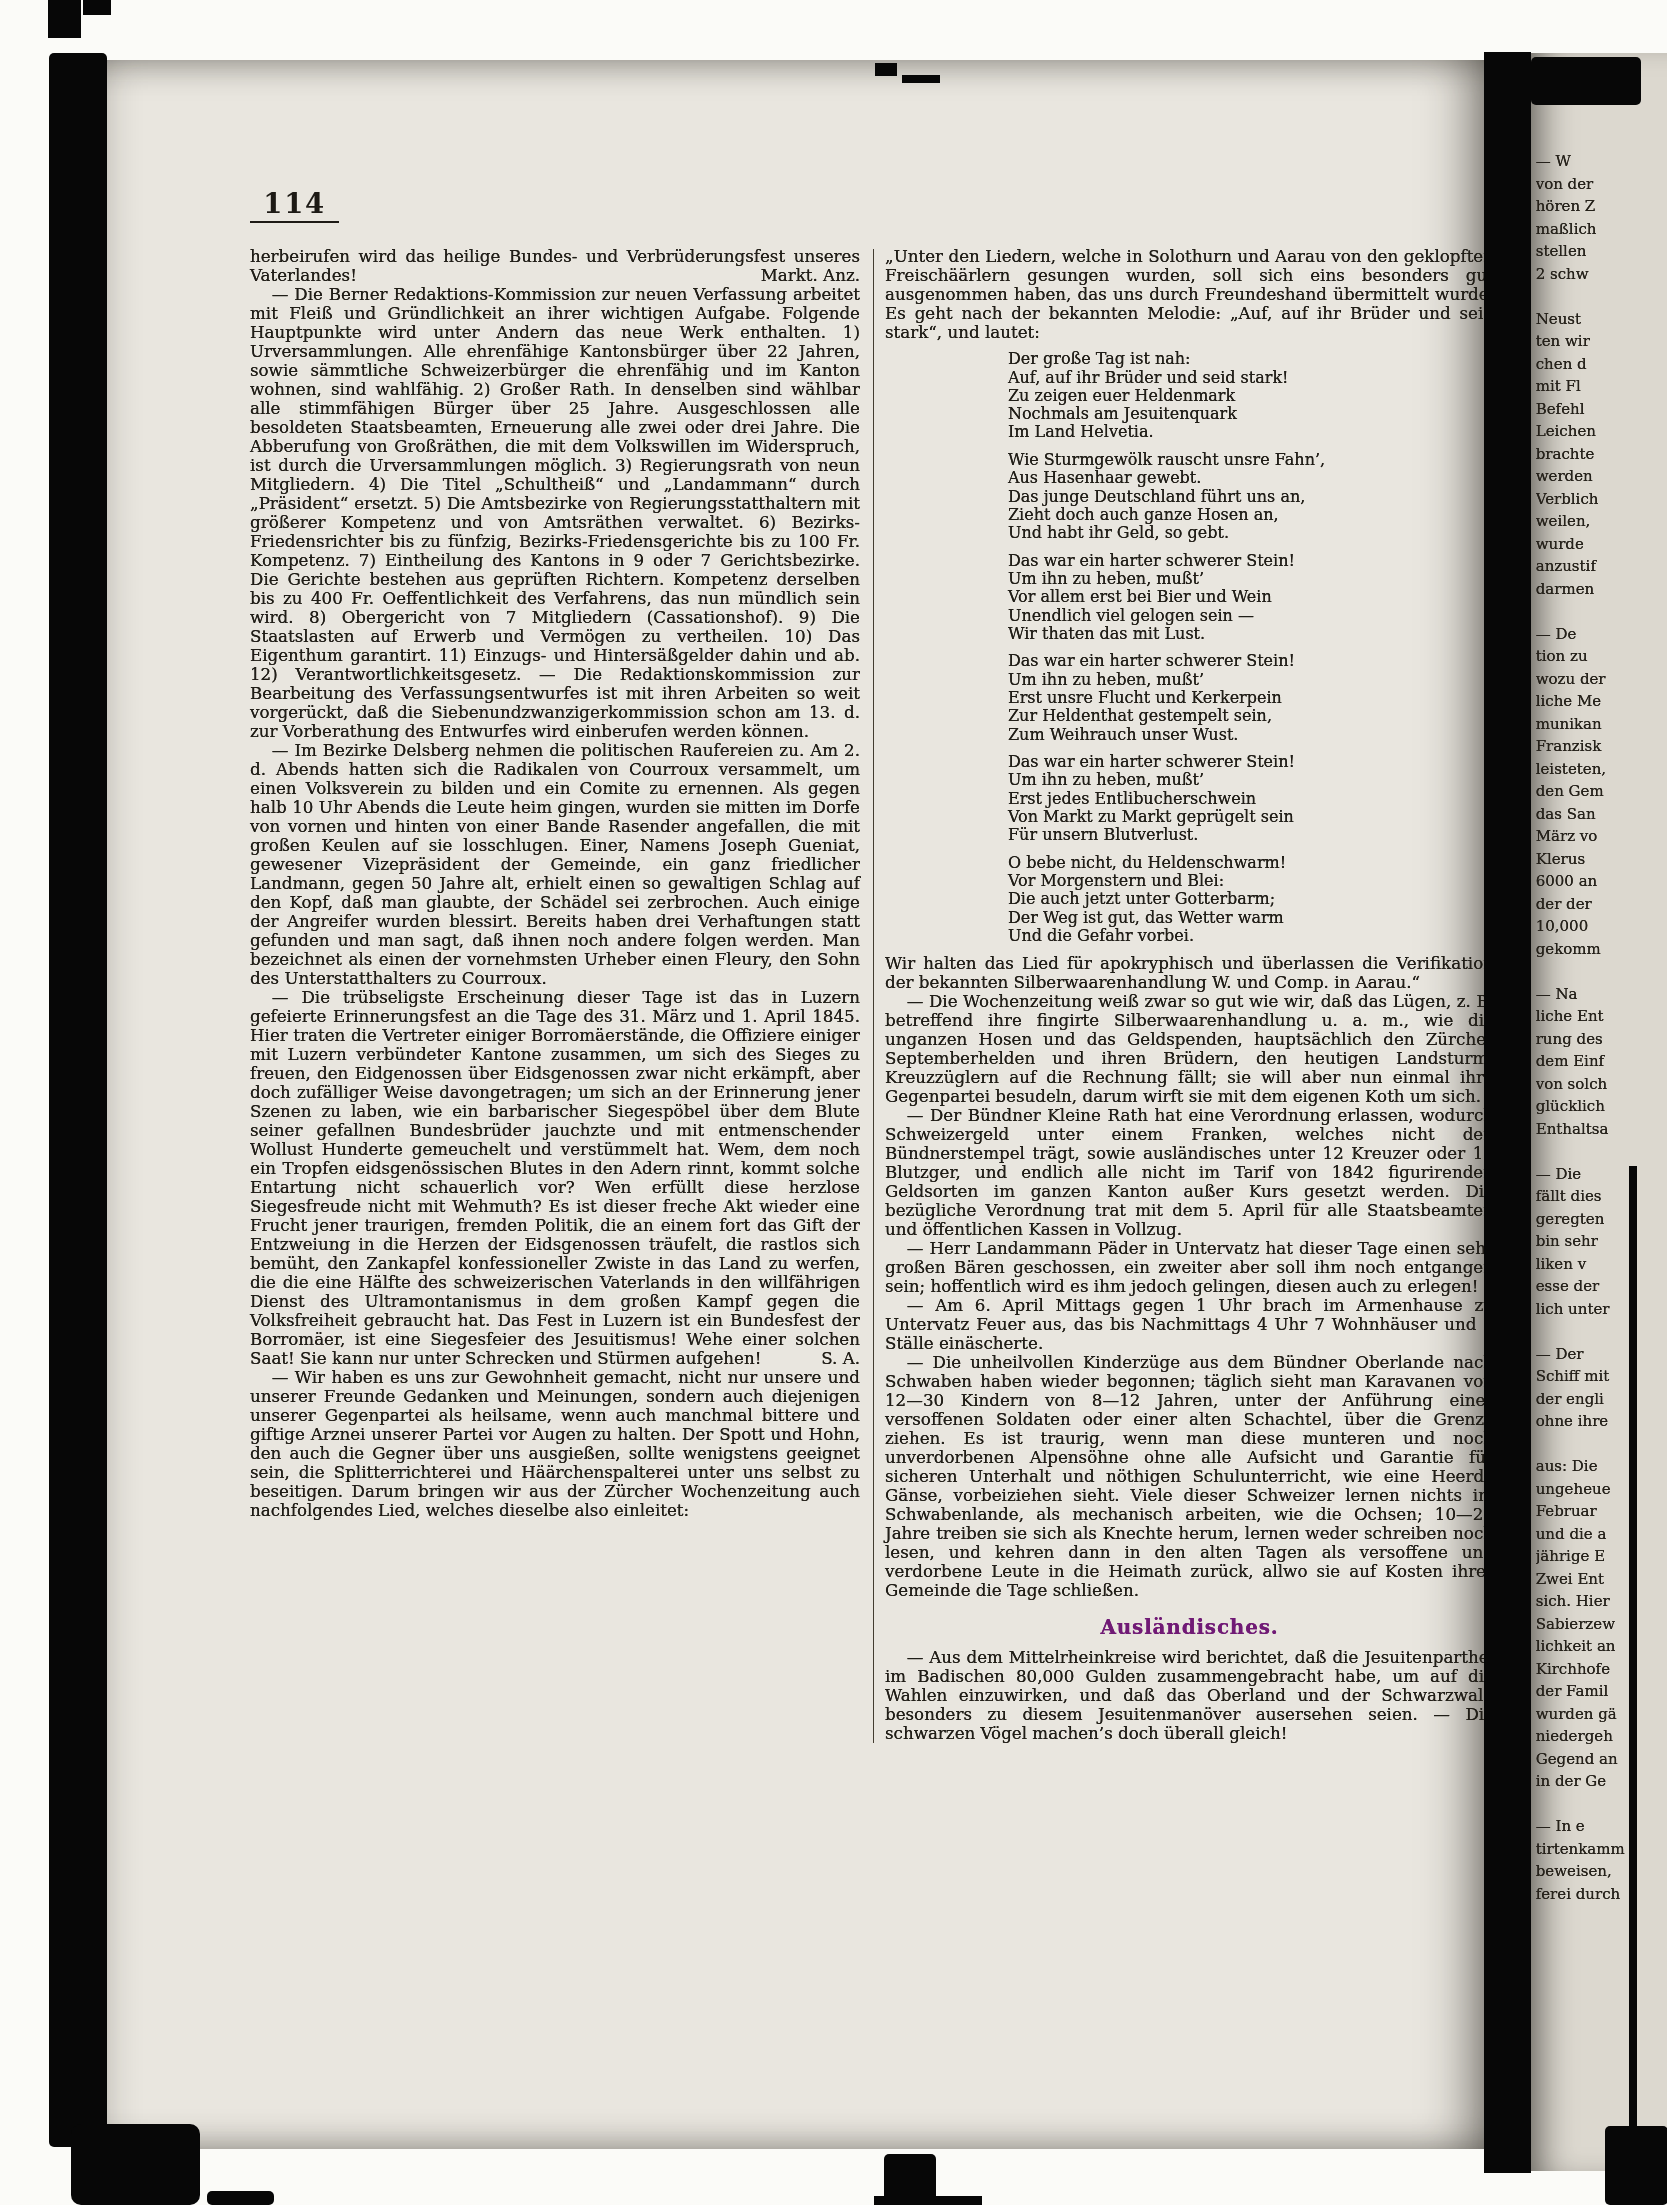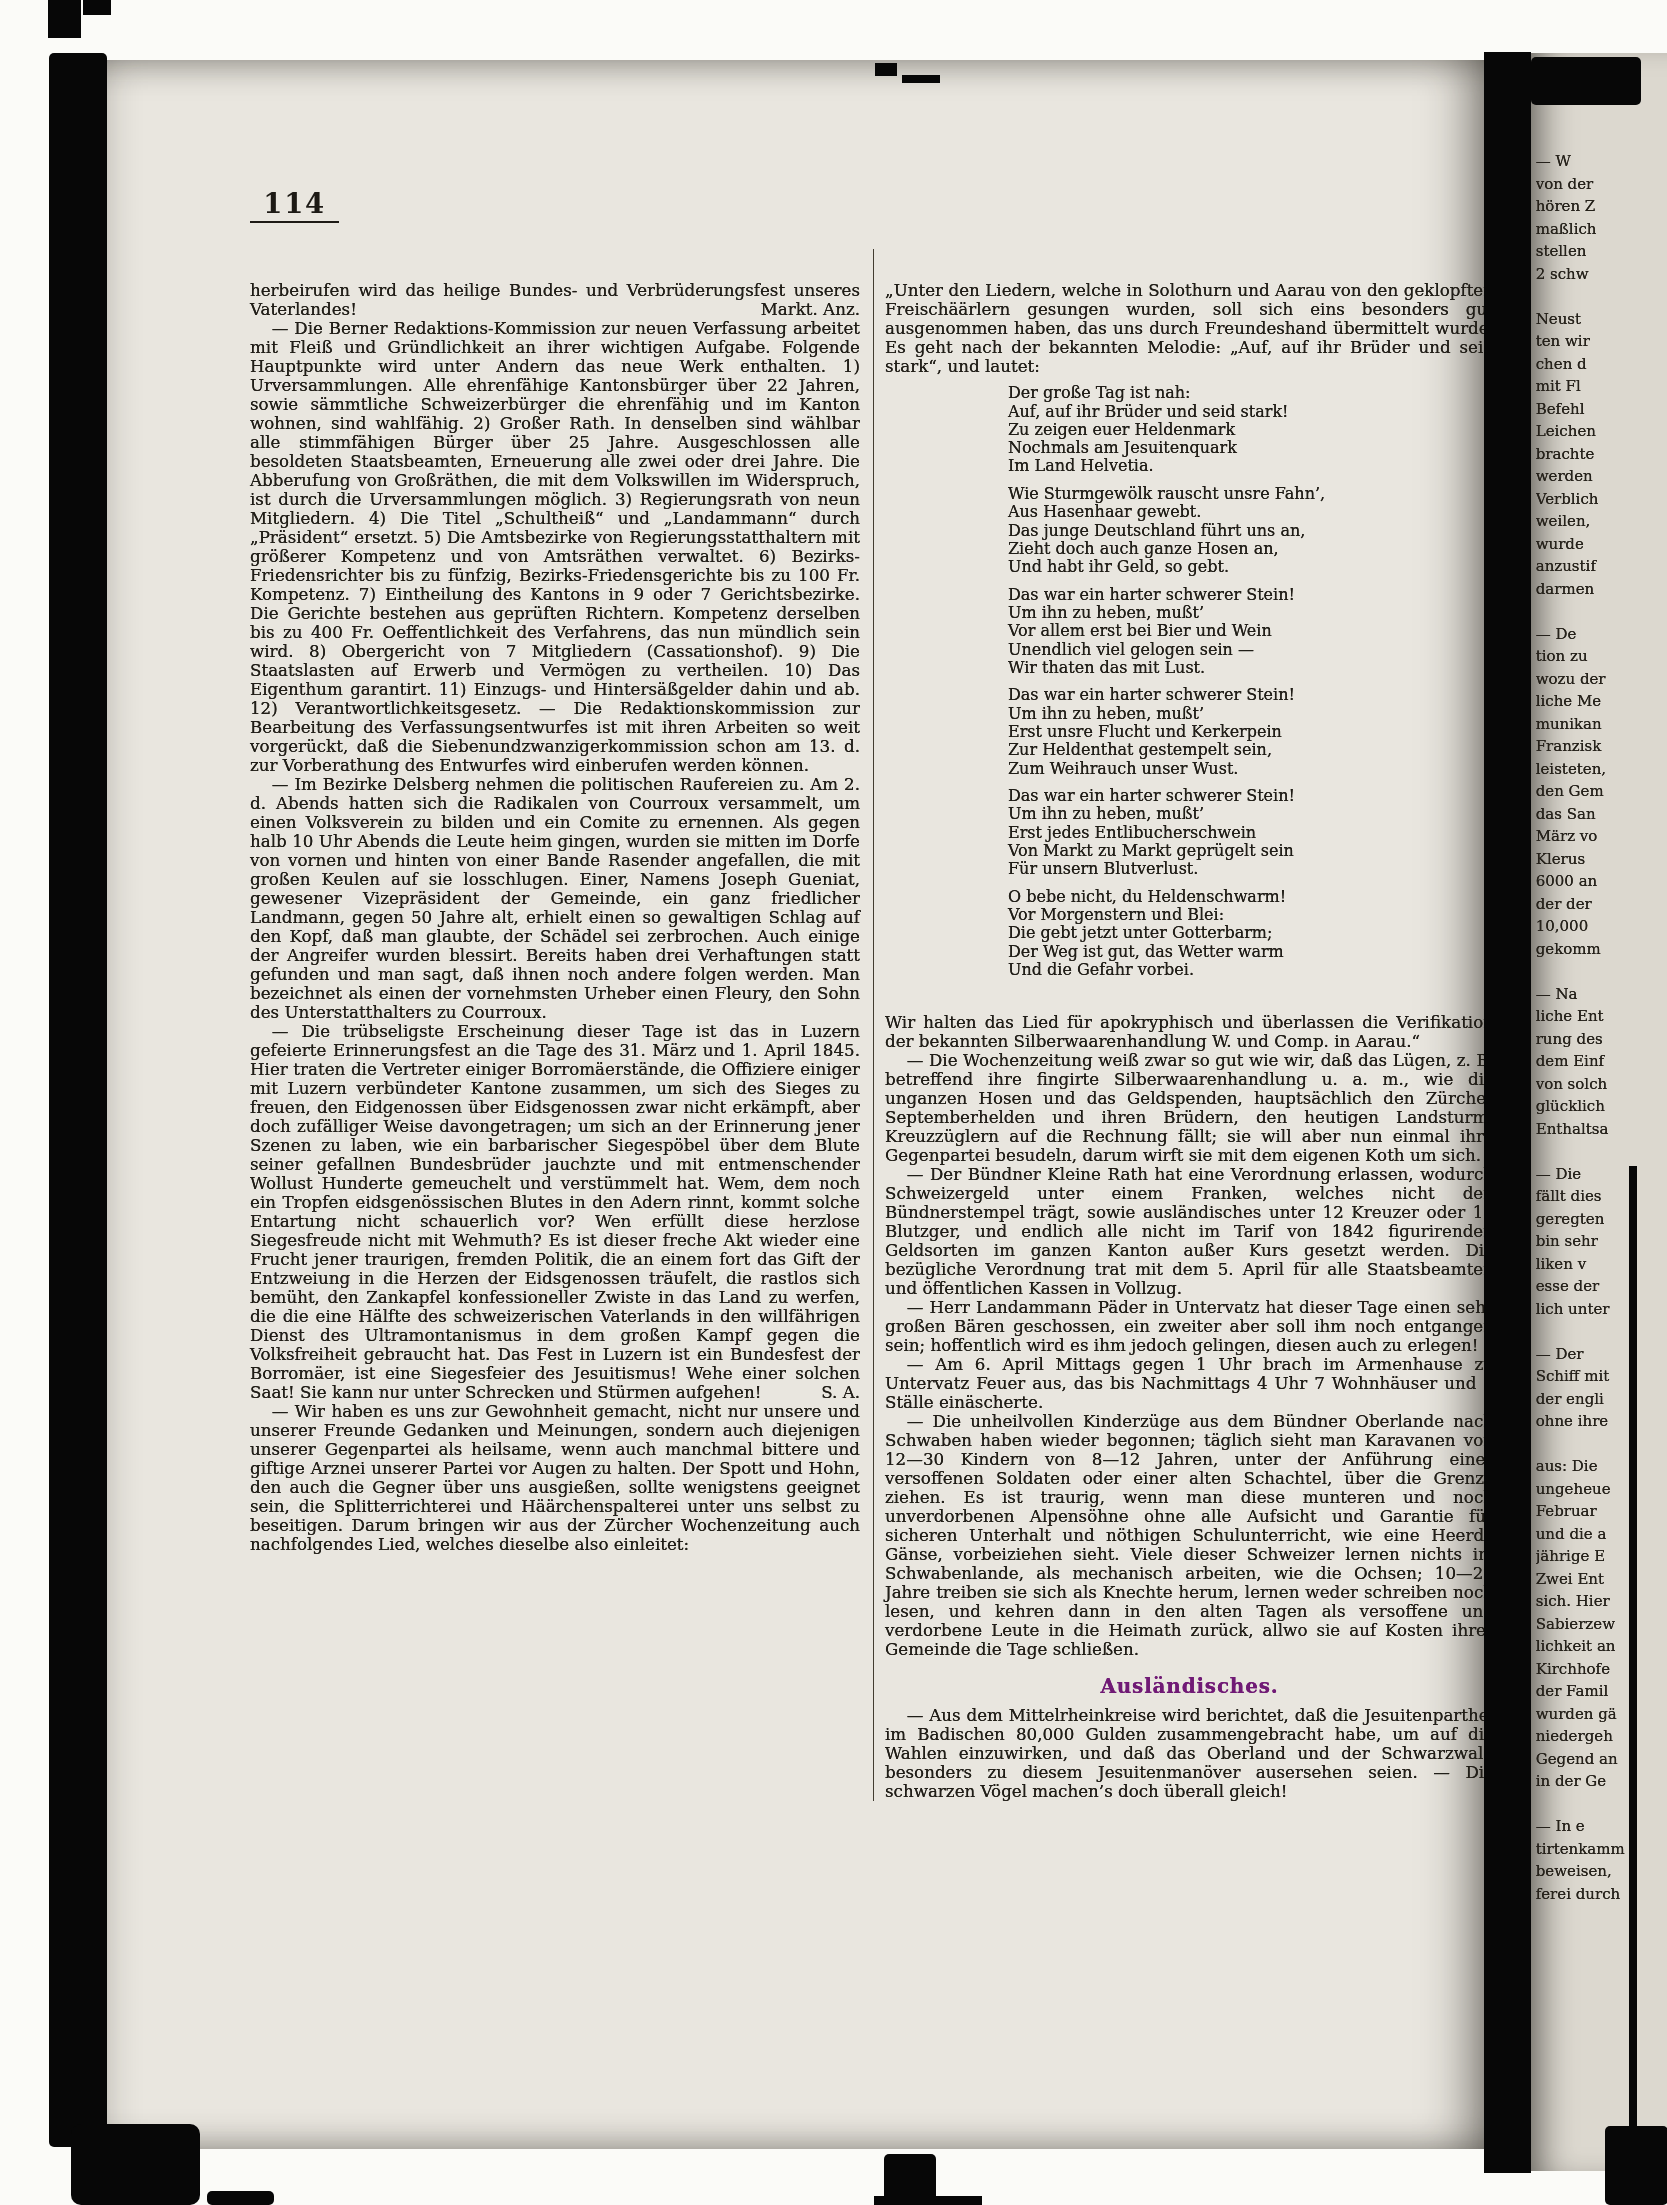--- a/index.html
+++ b/index.html
@@ -29,21 +29,21 @@
   }
   .columns { position:absolute; left:250px; top:247px; width:1244px; display:flex; color:#211e18; }
   .col-left { width:610px; }
   .divider { width:0.8px; background:#433d31; margin:1.7px 11.7px 0 12.5px; }
   .col-right { width:609px; }
 
   .para {
     margin:0; text-align:justify; font-size:16.7px; line-height:19px;
     text-indent:1.3em; text-shadow:0 0 0.3px currentColor;
   }
-  .para.no-indent { text-indent:0;margin-top:34px; }
+  .para.no-indent { text-indent:0; }
   .sig { float:right; margin-left:2em; text-indent:0; }
 
   .poem { margin:8.3px 0 8.3px 123px; font-size:16px; line-height:18.3px; text-shadow:0 0 0.3px currentColor; }
   .stanza { white-space:pre-line; margin-bottom:9.2px; }
 
   .section-header {
     text-align:center; font-size:20px; font-weight:bold;
     margin:15px 0 8.3px; letter-spacing:0.8px; color:#701a75;
     text-shadow:0 0 0.3px currentColor;
   }
@@ -105,21 +105,21 @@
 Erst unsre Flucht und Kerkerpein
 Zur Heldenthat gestempelt sein,
 Zum Weihrauch unser Wust.</div>
         <div class="stanza">Das war ein harter schwerer Stein!
 Um ihn zu heben, mußt’
 Erst jedes Entlibucherschwein
 Von Markt zu Markt geprügelt sein
 Für unsern Blutverlust.</div>
         <div class="stanza">O bebe nicht, du Heldenschwarm!
 Vor Morgenstern und Blei:
-Die gebt jetzt unter Gotterbarm;
+Die auch jetzt unter Gotterbarm;
 Der Weg ist gut, das Wetter warm
 Und die Gefahr vorbei.</div>
       </div>
       <p class="para no-indent">Wir halten das Lied für apokryphisch und überlassen die Verifikation der bekannten Silberwaarenhandlung W. und Comp. in Aarau.“</p>
       <p class="para">— Die Wochenzeitung weiß zwar so gut wie wir, daß das Lügen, z. B. betreffend ihre fingirte Silberwaarenhandlung u. a. m., wie die unganzen Hosen und das Geldspenden, hauptsächlich den Zürcher Septemberhelden und ihren Brüdern, den heutigen Landsturm-Kreuzzüglern auf die Rechnung fällt; sie will aber nun einmal ihre Gegenpartei besudeln, darum wirft sie mit dem eigenen Koth um sich.</p>
       <p class="para">— Der Bündner Kleine Rath hat eine Verordnung erlassen, wodurch Schweizergeld unter einem Franken, welches nicht den Bündnerstempel trägt, sowie ausländisches unter 12 Kreuzer oder 17 Blutzger, und endlich alle nicht im Tarif von 1842 figurirenden Geldsorten im ganzen Kanton außer Kurs gesetzt werden. Die bezügliche Verordnung trat mit dem 5. April für alle Staatsbeamten und öffentlichen Kassen in Vollzug.</p>
       <p class="para">— Herr Landammann Päder in Untervatz hat dieser Tage einen sehr großen Bären geschossen, ein zweiter aber soll ihm noch entgangen sein; hoffentlich wird es ihm jedoch gelingen, diesen auch zu erlegen!</p>
       <p class="para">— Am 6. April Mittags gegen 1 Uhr brach im Armenhause zu Untervatz Feuer aus, das bis Nachmittags 4 Uhr 7 Wohnhäuser und 6 Ställe einäscherte.</p>
       <p class="para">— Die unheilvollen Kinderzüge aus dem Bündner Oberlande nach Schwaben haben wieder begonnen; täglich sieht man Karavanen von 12—30 Kindern von 8—12 Jahren, unter der Anführung eines versoffenen Soldaten oder einer alten Schachtel, über die Grenze ziehen. Es ist traurig, wenn man diese munteren und noch unverdorbenen Alpensöhne ohne alle Aufsicht und Garantie für sicheren Unterhalt und nöthigen Schulunterricht, wie eine Heerde Gänse, vorbeiziehen sieht. Viele dieser Schweizer lernen nichts im Schwabenlande, als mechanisch arbeiten, wie die Ochsen; 10—20 Jahre treiben sie sich als Knechte herum, lernen weder schreiben noch lesen, und kehren dann in den alten Tagen als versoffene und verdorbene Leute in die Heimath zurück, allwo sie auf Kosten ihrer Gemeinde die Tage schließen.</p>
       <h3 class="section-header">Ausländisches.</h3>

